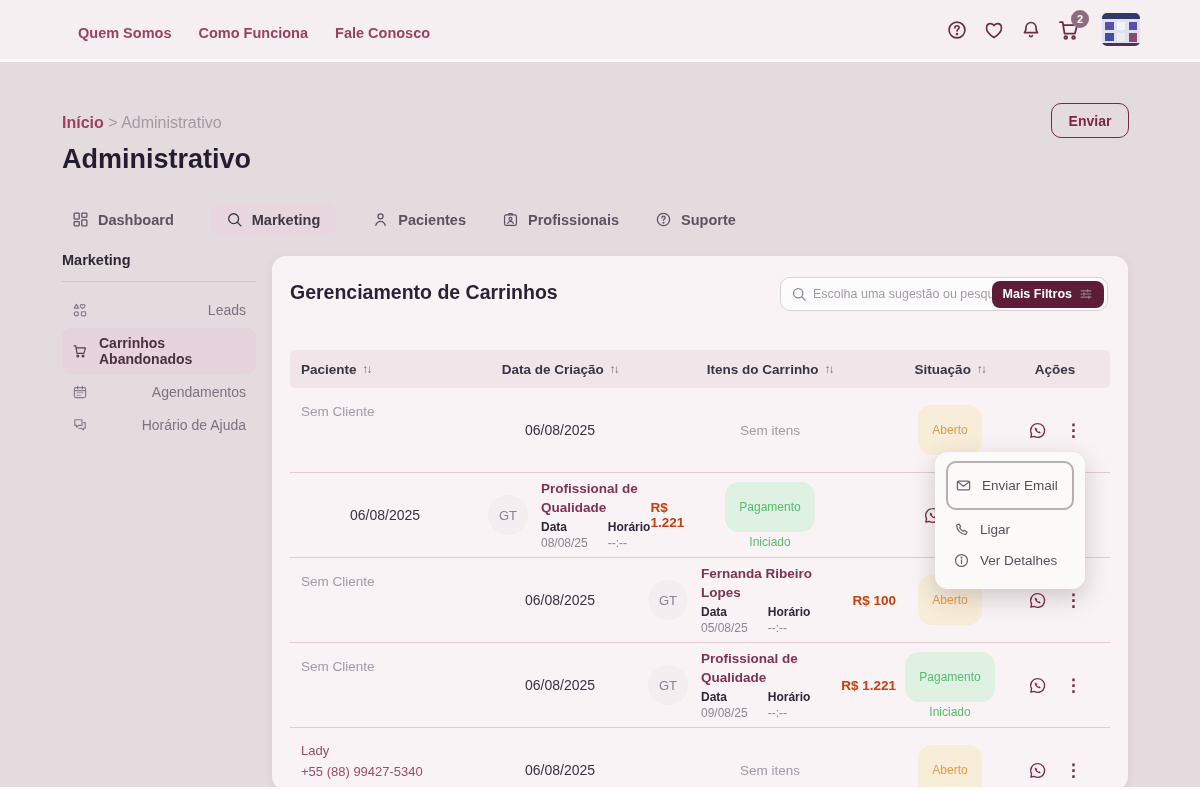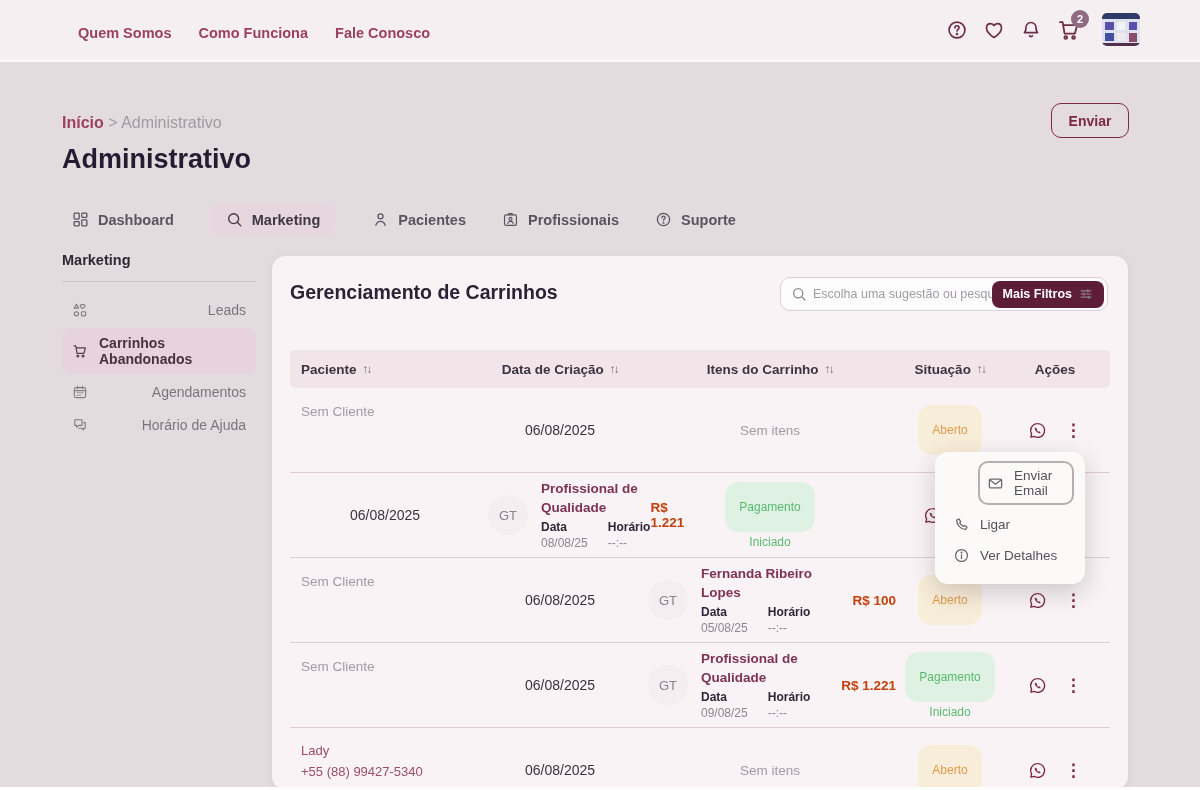--- a/index.html
+++ b/index.html
@@ -109,21 +109,21 @@
   .cell-actions .icn{cursor:pointer;}
   .kebab{font-size:17px;font-weight:700;color:#7b2844;cursor:pointer;line-height:1;}
 
   
   .context-menu{position:absolute;left:935px;top:452px;width:150px;background:#fcfaf9;
                 border-radius:13px;box-shadow:0 8px 24px rgba(60,40,50,.22);
                 padding:9px 11px 13px;box-sizing:border-box;z-index:10;}
   .menu-item{display:flex;align-items:center;gap:10px;font-size:13.5px;color:#56505b;
              padding:7px 7px;cursor:pointer;}
   .menu-item .icn{color:#6e6772;}
-  .menu-item.focused{border:2px solid #b5aeb2;border-radius:10px;padding:5px 7px;margin-bottom:4px;margin-left:32px;}
+  .menu-item.focused{border:2px solid #b5aeb2;border-radius:10px;padding:14px 7px;margin-bottom:4px;}
 
   .bottom-strip{position:absolute;left:0;right:0;bottom:0;height:3px;background:#fdfdfd;z-index:20;}
 </style>
 </head>
 <body>
 
 <div class="topbar">
   <div class="topnav" id="topnav">
       <span class="nav-link">Quem Somos</span>
       <span class="nav-link">Como Funciona</span>

